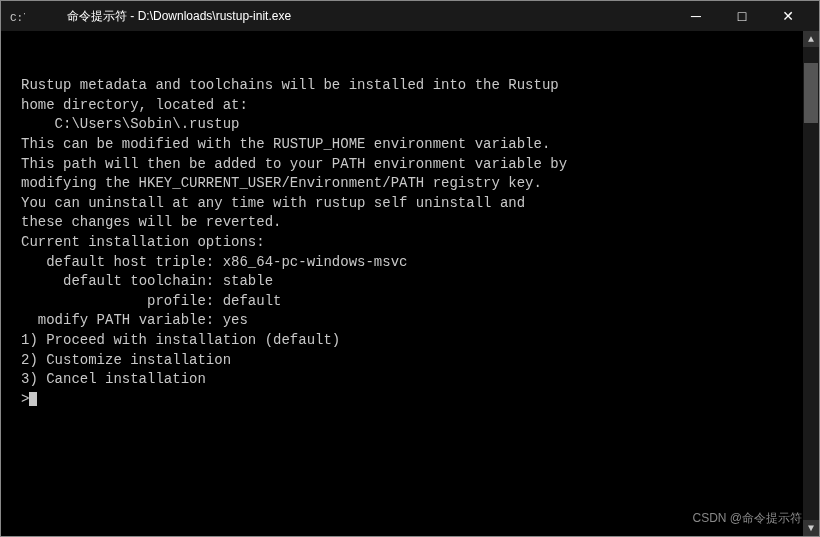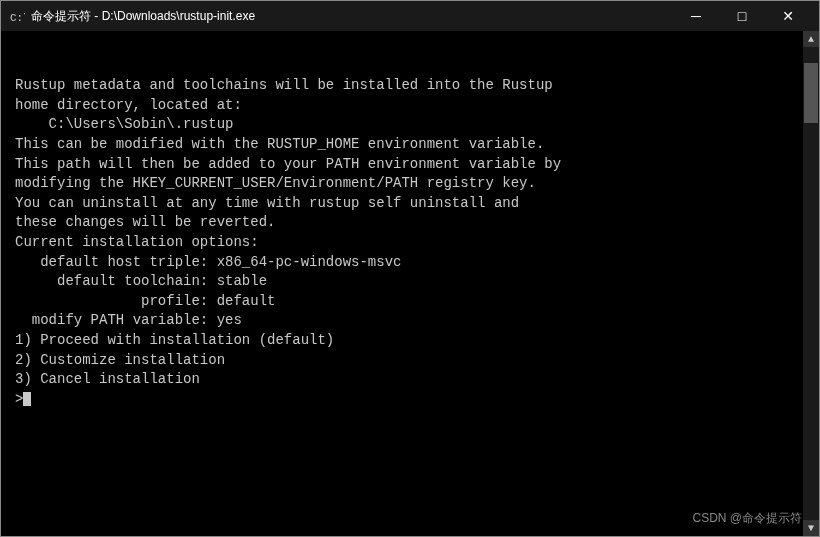--- a/index.html
+++ b/index.html
@@ -41,20 +41,21 @@
     .title-bar-icon svg {
       width: 16px;
       height: 16px;
     }
 
     .title-bar-text {
       color: #ffffff;
       font-size: 12px;
       flex: 1;
       font-family: 'Microsoft YaHei', SimSun, sans-serif;
+      margin-left: 36px;
     }
 
     .title-bar-controls {
       display: flex;
       gap: 0;
     }
 
     .title-btn {
       width: 46px;
       height: 30px;
@@ -70,21 +71,21 @@
 
     .terminal-body {
       background: #000000;
       flex: 1;
       display: flex;
       overflow: hidden;
     }
 
     .terminal-content {
       flex: 1;
-      padding: 6px 14px;
+      padding: 6px 20px;
       overflow-y: auto;
       color: #c8c8c8;
       font-size: 14px;
       line-height: 1.4;
       white-space: pre-wrap;
       font-family: 'Courier New', Courier, monospace;
     }
 
     .scrollbar {
       width: 16px;

